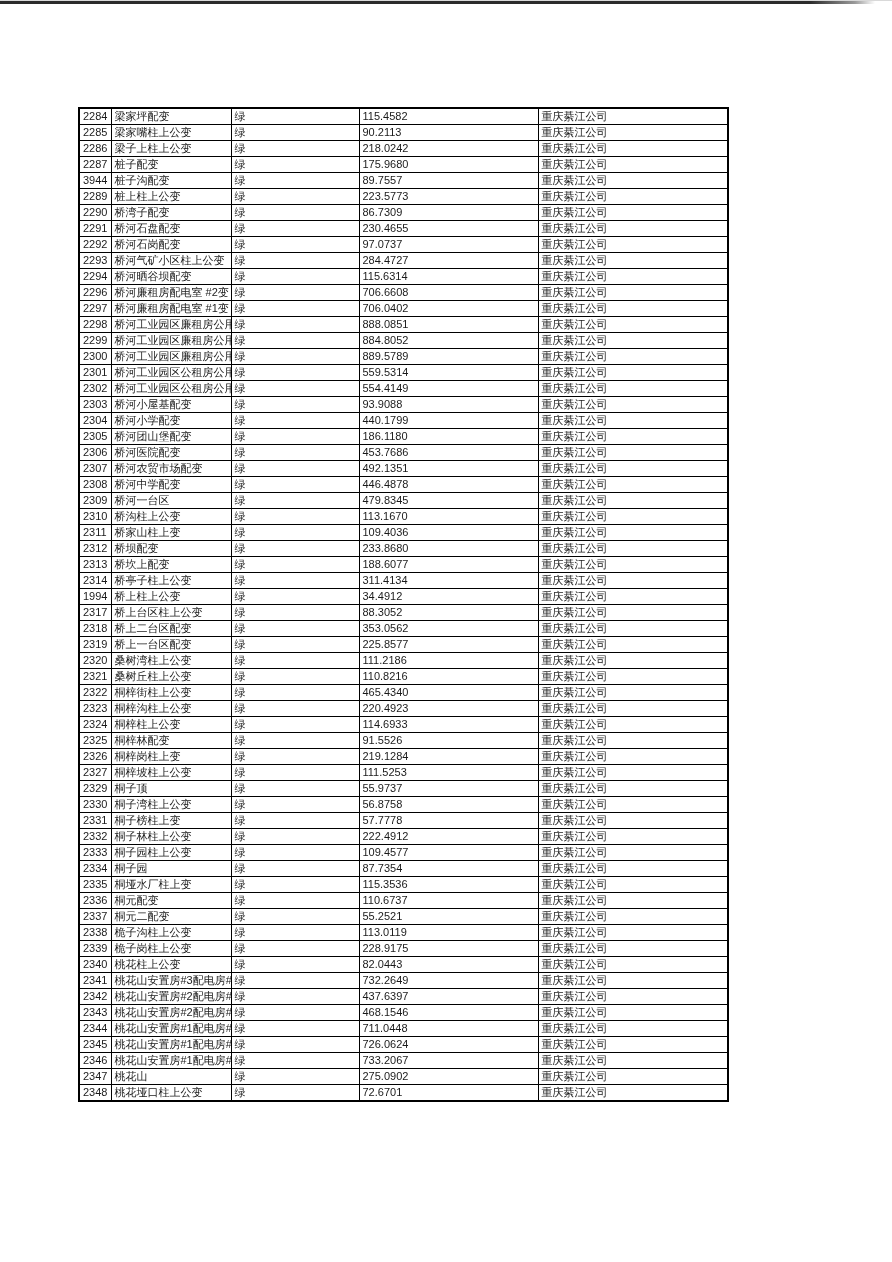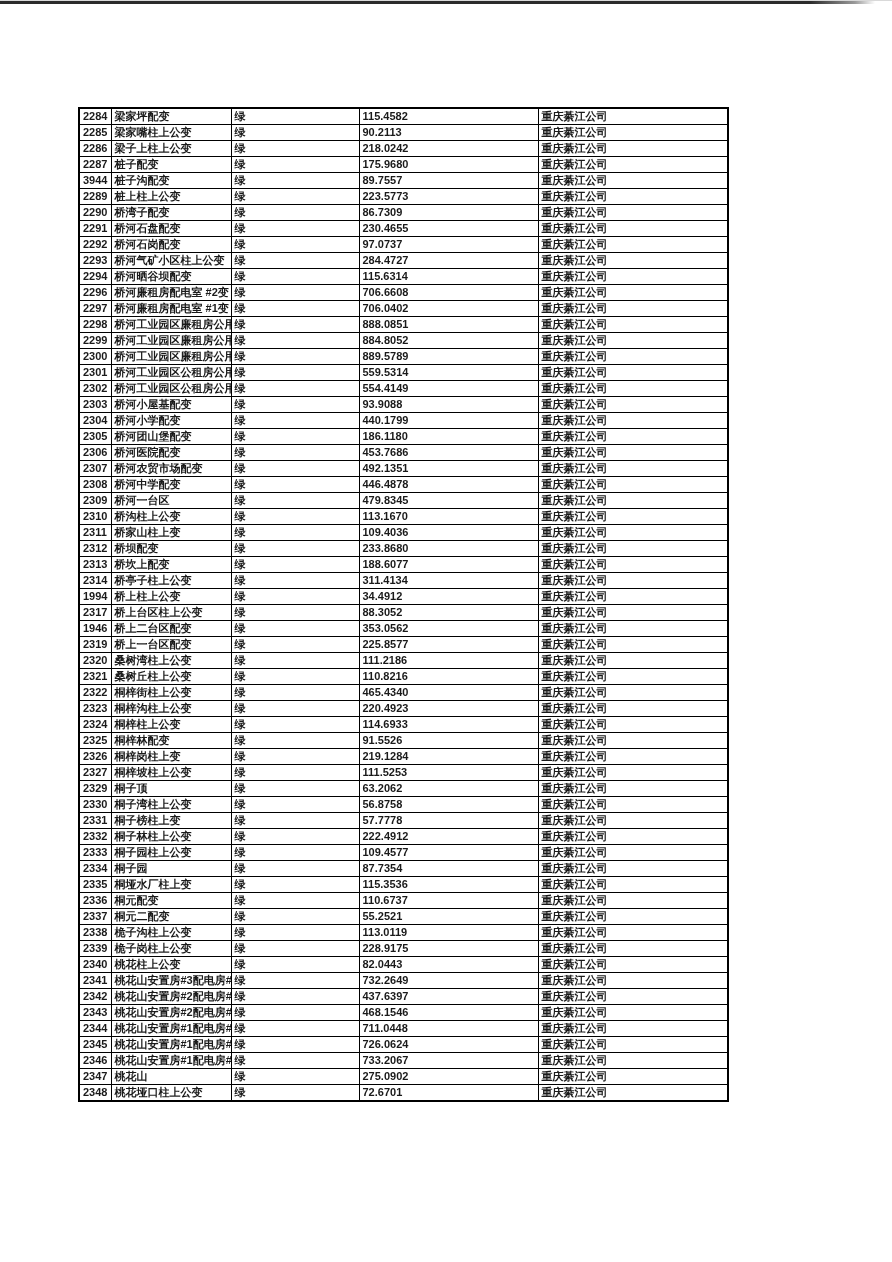--- a/index.html
+++ b/index.html
@@ -27,21 +27,20 @@
     background: linear-gradient(to right, #2b2b2b 0, #2b2b2b 810px, #9a9a9a 855px, #ffffff 875px);
   }
   table.data-grid {
     position: absolute;
     left: 78px;
     top: 107px;
     width: 649px;
     border-collapse: collapse;
     table-layout: fixed;
     border: 2px solid #000000;
-    font-weight: bold;
   }
   table.data-grid td {
     border: 1px solid #000000;
     height: 15px;
     padding: 0 1px 0 3px;
     font-size: 11px;
     line-height: 15px;
     color: #1a1a1a;
     overflow: hidden;
     white-space: nowrap;
@@ -292,21 +291,21 @@
         <td class="c4">重庆綦江公司</td>
       </tr>
       <tr>
         <td class="c0">2317</td>
         <td class="c1">桥上台区柱上公变</td>
         <td class="c2">绿</td>
         <td class="c3">88.3052</td>
         <td class="c4">重庆綦江公司</td>
       </tr>
       <tr>
-        <td class="c0">1946</td>
+        <td class="c0">2318</td>
         <td class="c1">桥上二台区配变</td>
         <td class="c2">绿</td>
         <td class="c3">353.0562</td>
         <td class="c4">重庆綦江公司</td>
       </tr>
       <tr>
         <td class="c0">2319</td>
         <td class="c1">桥上一台区配变</td>
         <td class="c2">绿</td>
         <td class="c3">225.8577</td>
@@ -365,21 +364,21 @@
         <td class="c0">2327</td>
         <td class="c1">桐梓坡柱上公变</td>
         <td class="c2">绿</td>
         <td class="c3">111.5253</td>
         <td class="c4">重庆綦江公司</td>
       </tr>
       <tr>
         <td class="c0">2329</td>
         <td class="c1">桐子顶</td>
         <td class="c2">绿</td>
-        <td class="c3">63.2062</td>
+        <td class="c3">55.9737</td>
         <td class="c4">重庆綦江公司</td>
       </tr>
       <tr>
         <td class="c0">2330</td>
         <td class="c1">桐子湾柱上公变</td>
         <td class="c2">绿</td>
         <td class="c3">56.8758</td>
         <td class="c4">重庆綦江公司</td>
       </tr>
       <tr>

